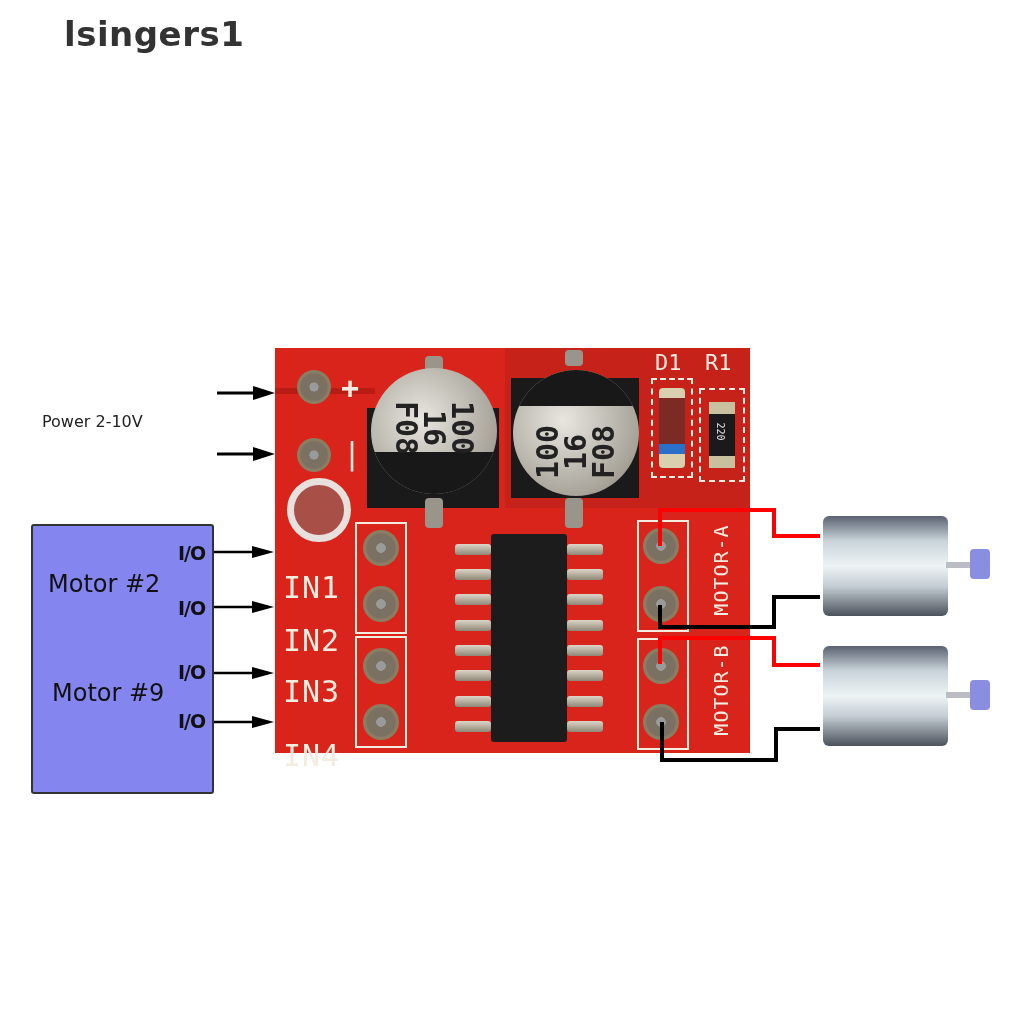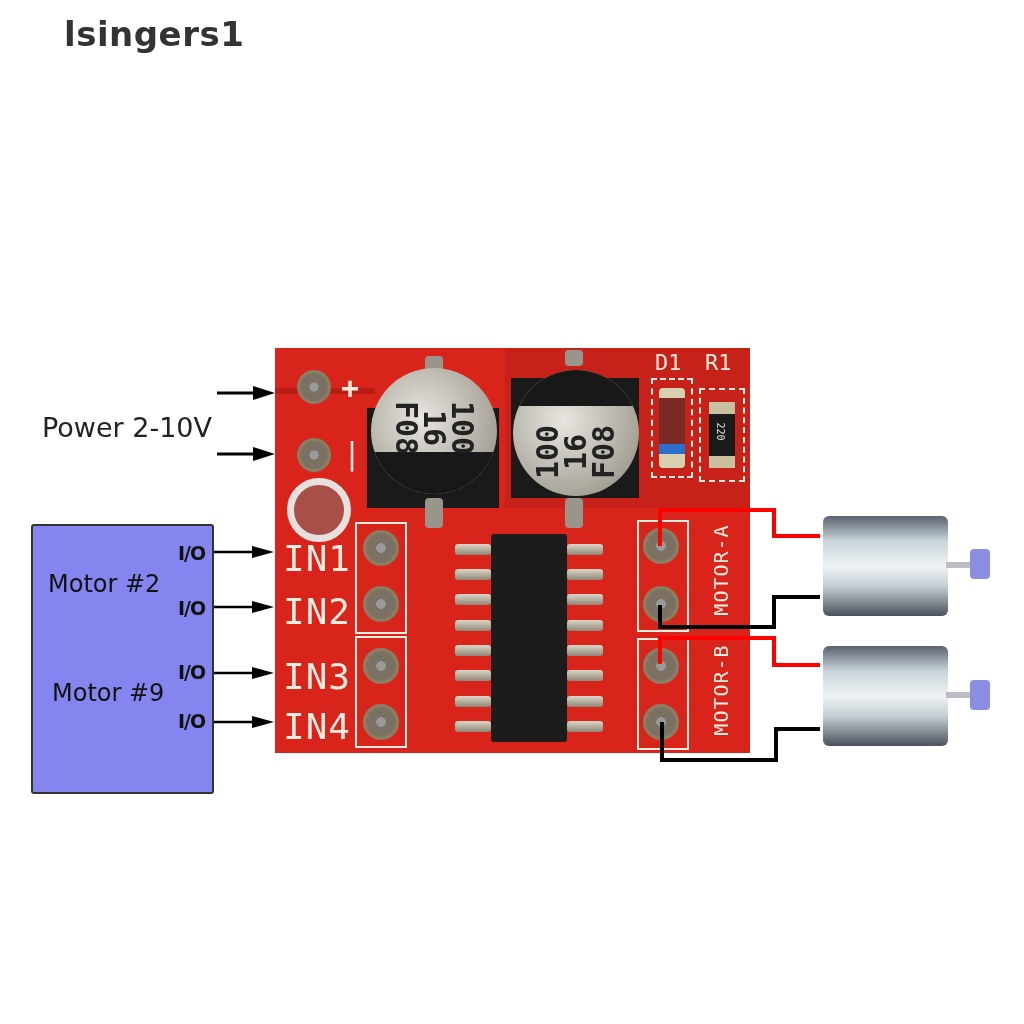--- a/index.html
+++ b/index.html
@@ -1,25 +1,25 @@
 <!DOCTYPE html>
 <html><head>
 <meta charset="utf-8">
 <style>
   html,body{margin:0;padding:0;background:#ffffff;}
   body{width:1024px;height:1024px;position:relative;overflow:hidden;font-family:"DejaVu Sans","Liberation Sans",sans-serif;}
   .abs{position:absolute;}
   .watermark{left:64px;top:14px;font-size:34px;font-weight:bold;color:#333333;letter-spacing:0.5px;font-family:"DejaVu Sans",sans-serif;}
-  .power-label{left:42px;top:412px;font-size:27px;color:#222;font-family:"DejaVu Sans",sans-serif;}
+  .power-label{left:42px;top:412px;font-size:16px;color:#222;font-family:"DejaVu Sans",sans-serif;}
   .ctrl-box{left:31px;top:524px;width:183px;height:270px;background:#8585f0;border:2px solid #333;border-radius:3px;box-sizing:border-box;}
   .motor-label{font-size:24px;color:#111;font-family:"DejaVu Sans",sans-serif;}
   .io-label{font-size:19px;font-weight:bold;color:#111;font-family:"DejaVu Sans",sans-serif;letter-spacing:-1px;}
   .pcb{left:275px;top:348px;width:475px;height:405px;background:#d8241b;}
   .silk{color:#f3ecdf;font-family:"DejaVu Sans Mono","Liberation Mono",monospace;}
-  .in-label{font-size:36px;letter-spacing:1px;}
+  .in-label{font-size:30px;letter-spacing:1px;margin-top:32px;}
   .pad{border-radius:50%;background:radial-gradient(circle at 50% 50%,#9a9a9a 0 18%,#7a7163 20% 55%,#8a7d62 60% 100%);}
   .hole{border-radius:50%;background:#a85048;border:7px solid #e7e0dc;box-sizing:border-box;}
   .silk-box{border:2px solid #f3ecdf;box-sizing:border-box;}
   .cap-base{background:#1a1a1a;}
   .cap-body{border-radius:50%;background:radial-gradient(circle at 40% 40%,#e8e6e0,#a8a49a 70%,#807c74 100%);overflow:hidden;}
   .cap-text{font-family:"DejaVu Sans Mono",monospace;font-weight:bold;font-size:30px;color:#222;line-height:28px;text-align:center;}
   .ic{background:#1c1c1c;border-radius:3px;}
   .pin{background:linear-gradient(#ddd6c8,#8f8878);height:11px;width:36px;border-radius:3px;}
   .motor{background:linear-gradient(#5b6270 0%,#c9d4da 25%,#eef3f5 50%,#c5ced4 70%,#4c525c 100%);border-radius:6px;}
   .shaft{background:#bcbcc4;}
@@ -116,21 +116,21 @@
 
   <div class="abs silk-box" style="left:80px;top:174px;width:52px;height:112px;"></div>
   <div class="abs silk-box" style="left:80px;top:288px;width:52px;height:112px;"></div>
   <div class="abs pad" style="left:88px;top:182px;width:36px;height:36px;"></div>
   <div class="abs pad" style="left:88px;top:238px;width:36px;height:36px;"></div>
   <div class="abs pad" style="left:88px;top:300px;width:36px;height:36px;"></div>
   <div class="abs pad" style="left:88px;top:356px;width:36px;height:36px;"></div>
 
   <div class="abs silk in-label" style="left:8px;top:190px;">IN1</div>
   <div class="abs silk in-label" style="left:8px;top:243px;">IN2</div>
-  <div class="abs silk in-label" style="left:8px;top:308px;">IN3</div>
+  <div class="abs silk in-label" style="left:8px;top:294px;">IN3</div>
   <div class="abs silk in-label" style="left:8px;top:358px;">IN4</div>
 
   <div class="abs ic" style="left:216px;top:186px;width:76px;height:208px;"></div>
   <div>
     <div class="abs pin" style="left:180px;top:196px;"></div>
     <div class="abs pin" style="left:180px;top:221px;"></div>
     <div class="abs pin" style="left:180px;top:246px;"></div>
     <div class="abs pin" style="left:180px;top:272px;"></div>
     <div class="abs pin" style="left:180px;top:297px;"></div>
     <div class="abs pin" style="left:180px;top:322px;"></div>

